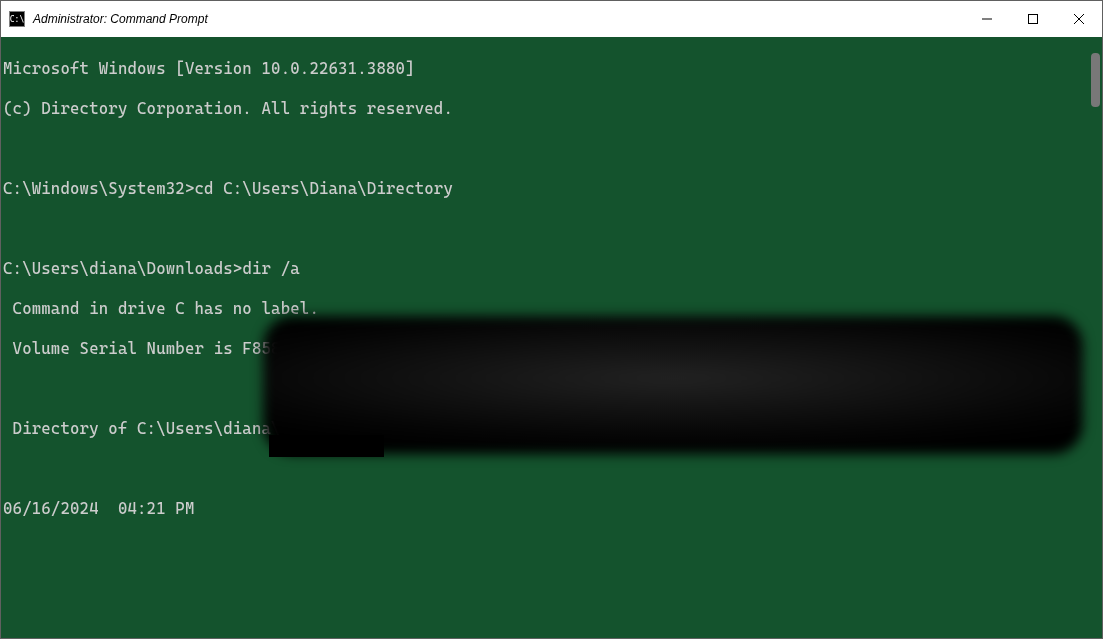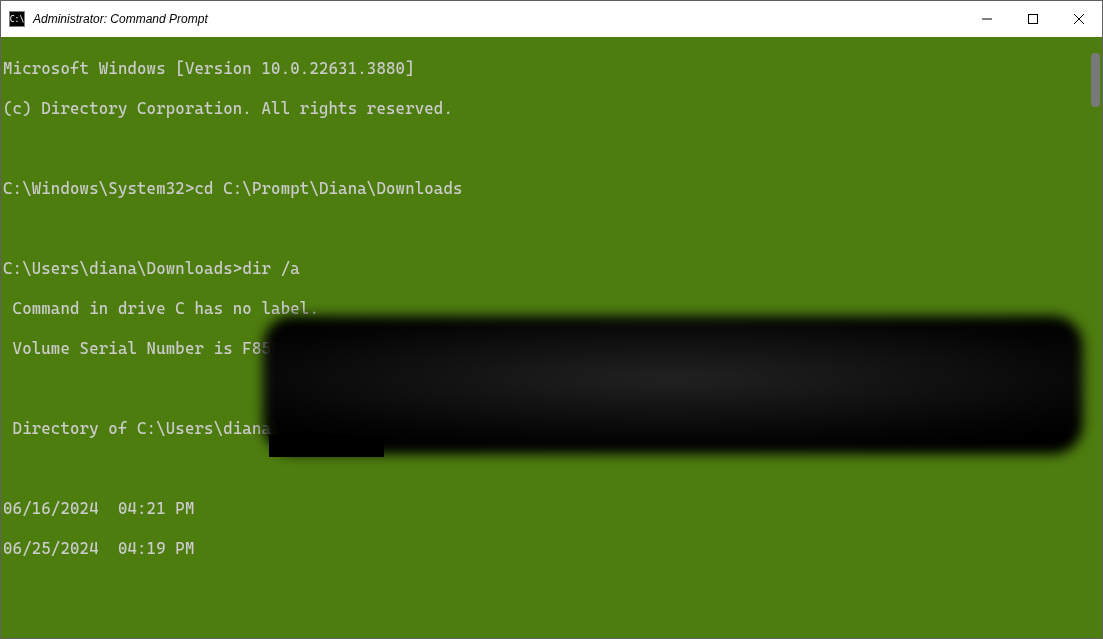--- a/index.html
+++ b/index.html
@@ -50,21 +50,21 @@
       width: 46px;
       height: 100%;
       display: flex;
       align-items: center;
       justify-content: center;
       font-family: 'Segoe UI', Arial, sans-serif;
       color: #000;
     }
     .terminal-wrap {
       flex: 1;
-      background: #4d7c0f;
+      background: #14532d;
       position: relative;
       overflow: hidden;
     }
     .terminal {
       position: absolute;
       inset: 0;
       padding: 2px 0 2px 2px;
       font-size: 16px;
       line-height: 20px;
       color: #cccccc;
@@ -137,30 +137,29 @@
           </svg>
       </div>
     </div>
   </div>
 
   <div class="terminal-wrap">
     <div class="terminal">
 <div class="line">Microsoft Windows [Version 10.0.22631.3880]</div>
 <div class="line">(c) Directory Corporation. All rights reserved.</div>
 <div class="line"></div>
-<div class="line"><span>C:\Windows\System32&gt;</span><span>cd C:\Prompt\Diana\Downloads</span></div>
+<div class="line"><span>C:\Windows\System32&gt;</span><span>cd C:\Users\Diana\Directory</span></div>
 <div class="line"></div>
 <div class="line"><span>C:\Users\diana\Downloads&gt;</span><span>dir /a</span></div>
 <div class="line"> Command in drive C has no label.</div>
 <div class="line"> Volume Serial Number is F858-E044</div>
 <div class="line"></div>
 <div class="line"> Directory of C:\Users\diana\Downloads</div>
 <div class="line"></div>
 <div class="line">06/16/2024  04:21 PM</div>
-<div class="line">06/25/2024  04:19 PM</div>
 
 
 
 
 
 
 
     </div>
 
     <div class="redaction red1"></div>

